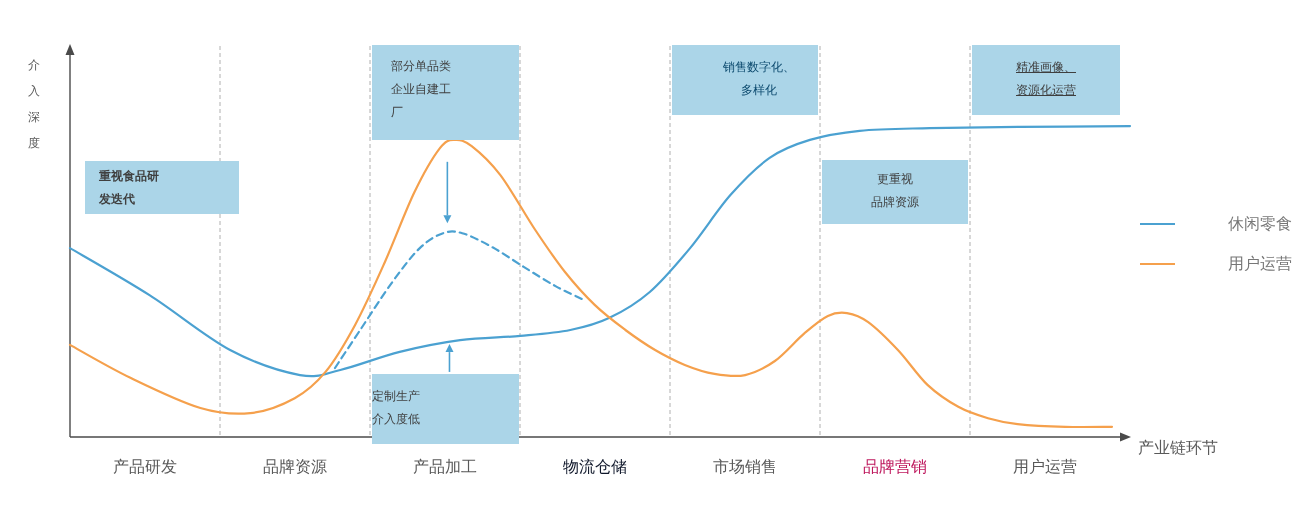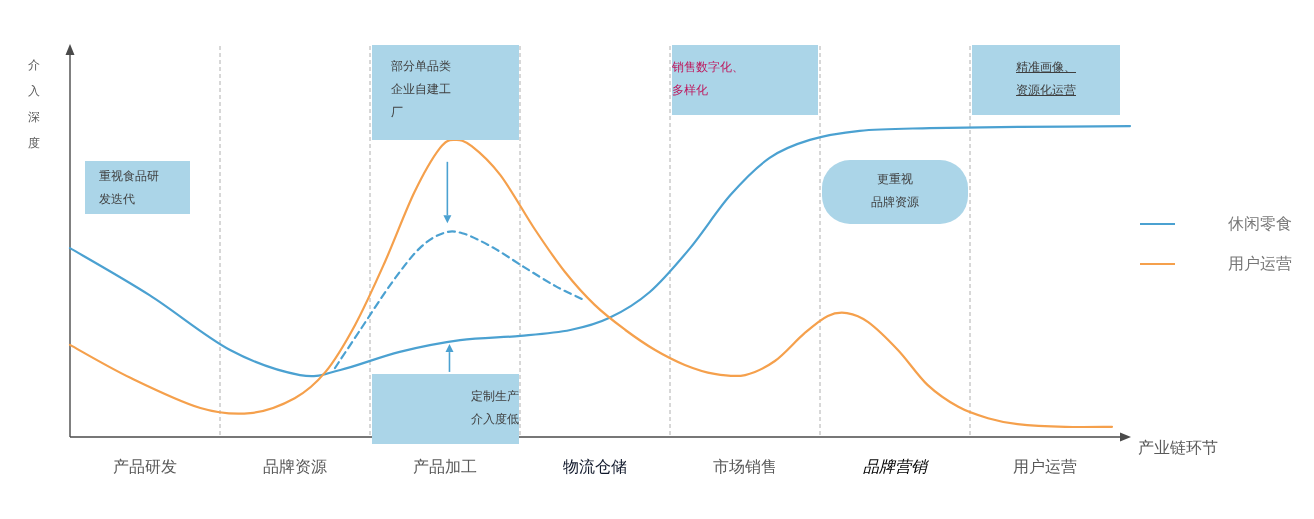--- a/index.html
+++ b/index.html
@@ -9,21 +9,21 @@
 
   .y-axis-label{position:absolute;left:28px;top:52px;width:20px;font-size:12px;
                 line-height:26px;word-break:break-all;letter-spacing:1px;}
   .x-axis-label{position:absolute;left:1138px;top:438px;font-size:16px;white-space:nowrap;}
 
   .cat{position:absolute;top:457px;transform:translateX(-50%);font-size:16px;white-space:nowrap;}
   .cat-0{left:145px}.cat-1{left:295px}.cat-2{left:445px}.cat-3{left:595px}
   .cat-4{left:745px}.cat-5{left:895px}.cat-6{left:1045px}
 
   .anno{position:absolute;font-size:12px;line-height:23px;white-space:pre-line;box-sizing:border-box;}
-  .anno-0{left:85px;top:161px;width:105px;height:53px;padding:4px 0 0 14px;}
+  .anno-0{left:85px;top:161px;width:154px;height:53px;padding:4px 0 0 14px;font-weight:bold;}
   .anno-1{left:372px;top:45px;width:147px;height:95px;padding:10px 0 0 19px;}
   .anno-2{left:372px;top:374px;width:147px;height:70px;padding-top:11px;}
   .anno-3{left:672px;top:45px;width:146px;height:70px;padding-top:11px;}
   .anno-4{left:822px;top:160px;width:146px;height:64px;padding-top:8px;}
   .anno-5{left:972px;top:45px;width:148px;height:70px;padding-top:11px;}
 
   .legend{position:absolute;left:1140px;top:204px;}
   .legend-item{display:flex;align-items:center;height:40px;gap:44px;}
   .legend-swatch{display:inline-block;width:35px;height:0;border-top:2px solid #999;margin-right:9px;}
   .legend-label{font-size:16px;white-space:nowrap;}
@@ -55,34 +55,34 @@
 
   <div class="y-axis-label" style="color: rgb(89, 89, 89);">介入深度</div>
   <div class="x-axis-label" style="color: rgb(89, 89, 89);">产业链环节</div>
 
   <div>
     <span class="cat cat-0" style="color: rgb(89, 89, 89);">产品研发</span>
     <span class="cat cat-1" style="color: rgb(89, 89, 89);">品牌资源</span>
     <span class="cat cat-2" style="color: rgb(89, 89, 89);">产品加工</span>
     <span class="cat cat-3" style="color: #0f172a;">物流仓储</span>
     <span class="cat cat-4" style="color: rgb(89, 89, 89);">市场销售</span>
-    <span class="cat cat-5" style="color: #000000; font-style: italic;">品牌营销</span>
+    <span class="cat cat-5" style="color: #be185d;">品牌营销</span>
     <span class="cat cat-6" style="color: rgb(89, 89, 89);">用户运营</span>
   </div>
 
   <div class="anno anno-0" style="background: rgb(171, 213, 232); color: rgb(63, 63, 63); text-align: left;">重视食品研
 发迭代</div>
   <div class="anno anno-1" style="background: rgb(171, 213, 232); color: rgb(63, 63, 63); text-align: left;">部分单品类
 企业自建工
 厂</div>
-  <div class="anno anno-2" style="background: rgb(171, 213, 232); color: rgb(63, 63, 63); text-align: right;">定制生产
+  <div class="anno anno-2" style="background: rgb(171, 213, 232); color: rgb(63, 63, 63); text-align: left;">定制生产
 介入度低</div>
-  <div class="anno anno-3" style="background: rgb(171, 213, 232); color: #be185d; ">销售数字化、
+  <div class="anno anno-3" style="background: rgb(171, 213, 232); color: #0c4a6e; text-align: center; padding-left: 28px;">销售数字化、
 多样化</div>
-  <div class="anno anno-4" style="background: rgb(171, 213, 232); color: rgb(63, 63, 63); text-align: center; border-radius: 28px;">更重视
+  <div class="anno anno-4" style="background: rgb(171, 213, 232); color: rgb(63, 63, 63); text-align: center;">更重视
 品牌资源</div>
   <div class="anno anno-5" style="background: rgb(171, 213, 232); color: rgb(63, 63, 63); text-align: center; text-decoration: underline;">精准画像、
 资源化运营</div>
 
   <div class="legend">
     <div class="legend-item">
       <span class="legend-swatch" style="border-top-color: rgb(75, 161, 209);"></span>
       <span class="legend-label" style="color: rgb(119, 119, 119);">休闲零食</span>
     </div>
     <div class="legend-item">

